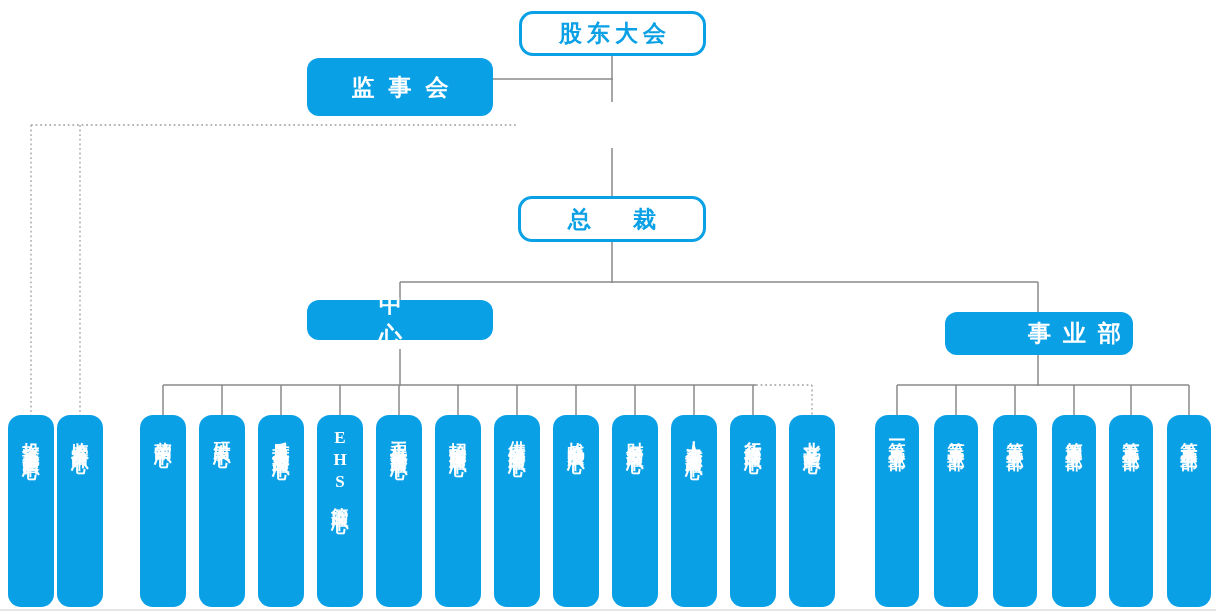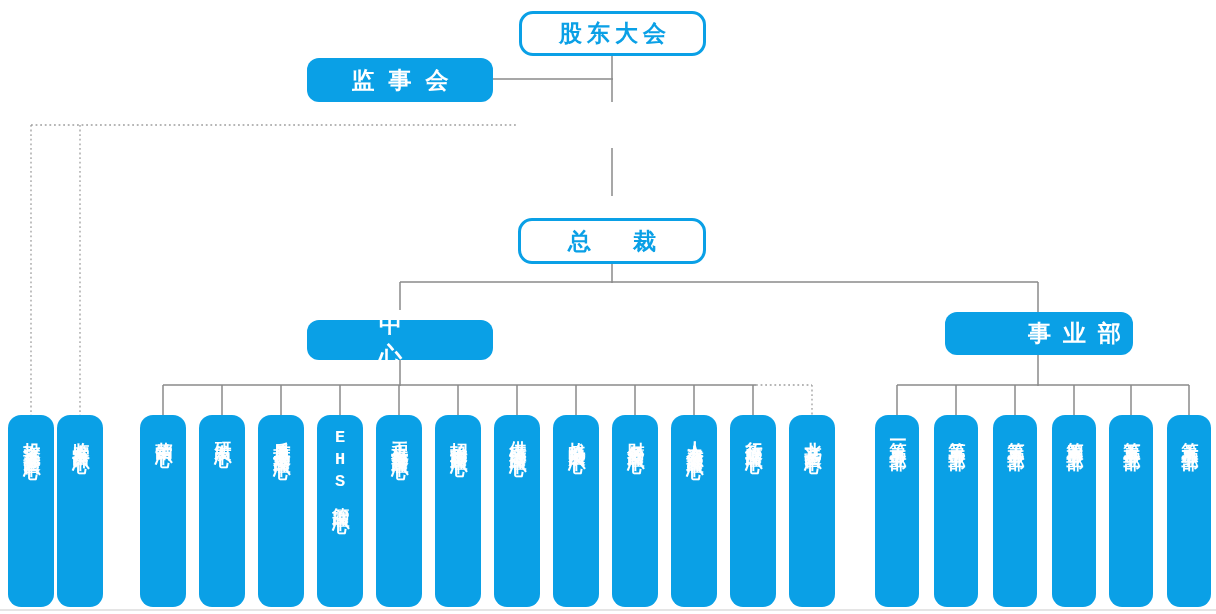--- a/index.html
+++ b/index.html
@@ -1,18 +1,18 @@
 <!DOCTYPE html>
 <html><head>
 <meta charset="utf-8">
 <style>
   html,body{margin:0;padding:0;background:#ffffff;}
   .canvas{
     position:relative;width:1216px;height:614px;background:#ffffff;
-    font-family:Liberation Mono, monospace;overflow:hidden;
+    font-family:Liberation Serif, serif;overflow:hidden;
   }
   svg.lines{position:absolute;left:0;top:0;z-index:0;}
   .node{box-sizing:border-box;position:absolute;z-index:2;display:flex;align-items:center;justify-content:center;}
   .wbox{background:#ffffff;border:3px solid #0aa0e6;border-radius:14px;color:#0aa0e6;font-weight:bold;font-size:23px;}
   .bbox{background:#0aa0e6;border-radius:12px;color:#ffffff;font-weight:bold;font-size:23px;}
   .vbox{background:#0aa0e6;border-radius:13px;color:#ffffff;top:415px;height:192px;width:46px;
         align-items:flex-start;padding-top:13px;}
   .vtext{writing-mode:vertical-rl;text-orientation:upright;font-weight:bold;font-size:17px;
          letter-spacing:3px;line-height:1;}
   .ls5{letter-spacing:5px;padding-left:5px;}
@@ -68,30 +68,30 @@
       <line x1="812" y1="385" x2="812" y2="416"></line>
     </g>
 
     <line x1="0" y1="610" x2="1216" y2="610" stroke="#dcdcdc" stroke-width="1.5"></line>
   </svg>
 
   <div class="node wbox" style="left:519px;top:11px;width:187px;height:45px;">
     <span class="ls5">股东大会</span>
   </div>
 
-  <div class="node bbox" style="left:307px;top:58px;width:186px;height:44px;">
+  <div class="node bbox" style="left:307px;top:58px;width:186px;height:58px;">
     <span class="ls14">监事会</span>
   </div>
 
 
-  <div class="node wbox" style="left:518px;top:196px;width:188px;height:46px;margin-top:22px;">
+  <div class="node wbox" style="left:518px;top:196px;width:188px;height:46px;">
     <span class="ls42">总裁</span>
   </div>
 
-  <div class="node bbox" style="left:307px;top:320px;width:186px;height:40px;">
+  <div class="node bbox" style="left:307px;top:300px;width:186px;height:40px;">
     <span class="ls72">中心</span>
   </div>
 
   <div class="node bbox" style="left:945px;top:312px;width:188px;height:43px;justify-content:flex-end;">
     <span class="ls12">事业部</span>
   </div>
 
   <div class="node vbox" style="left:8px;">
     <span class="vtext">投资证券运营中心</span>
   </div>

